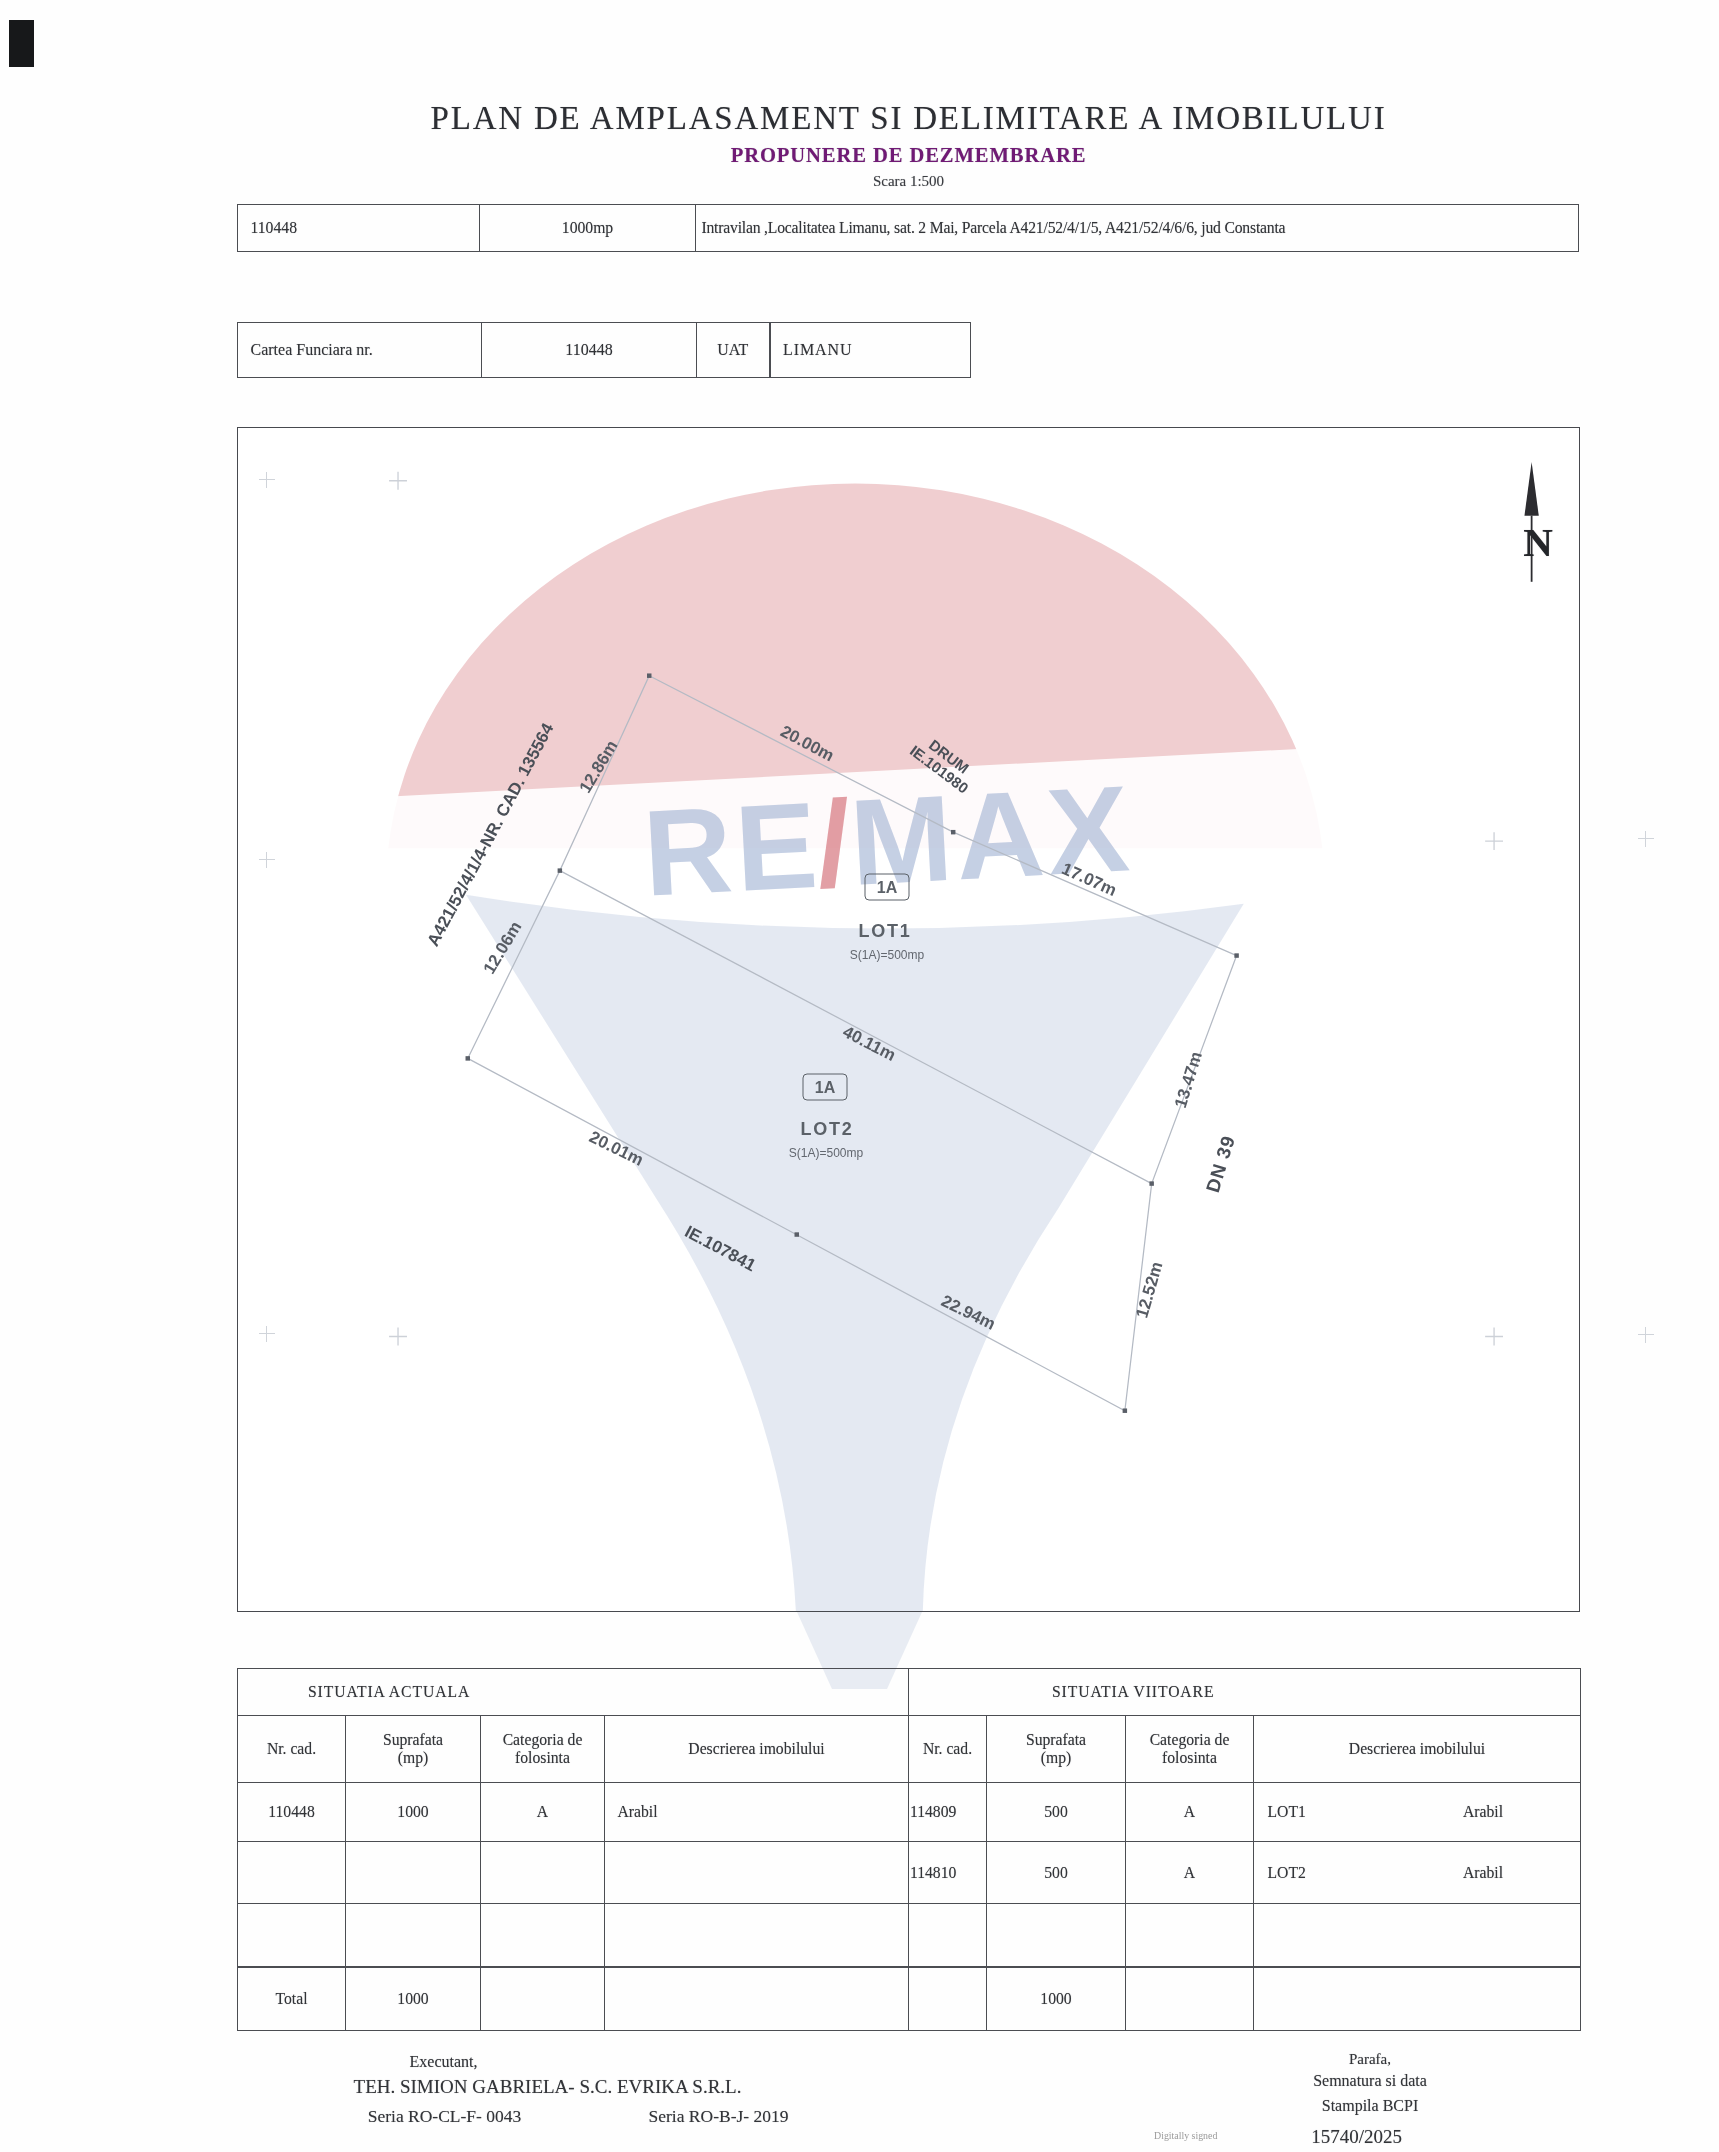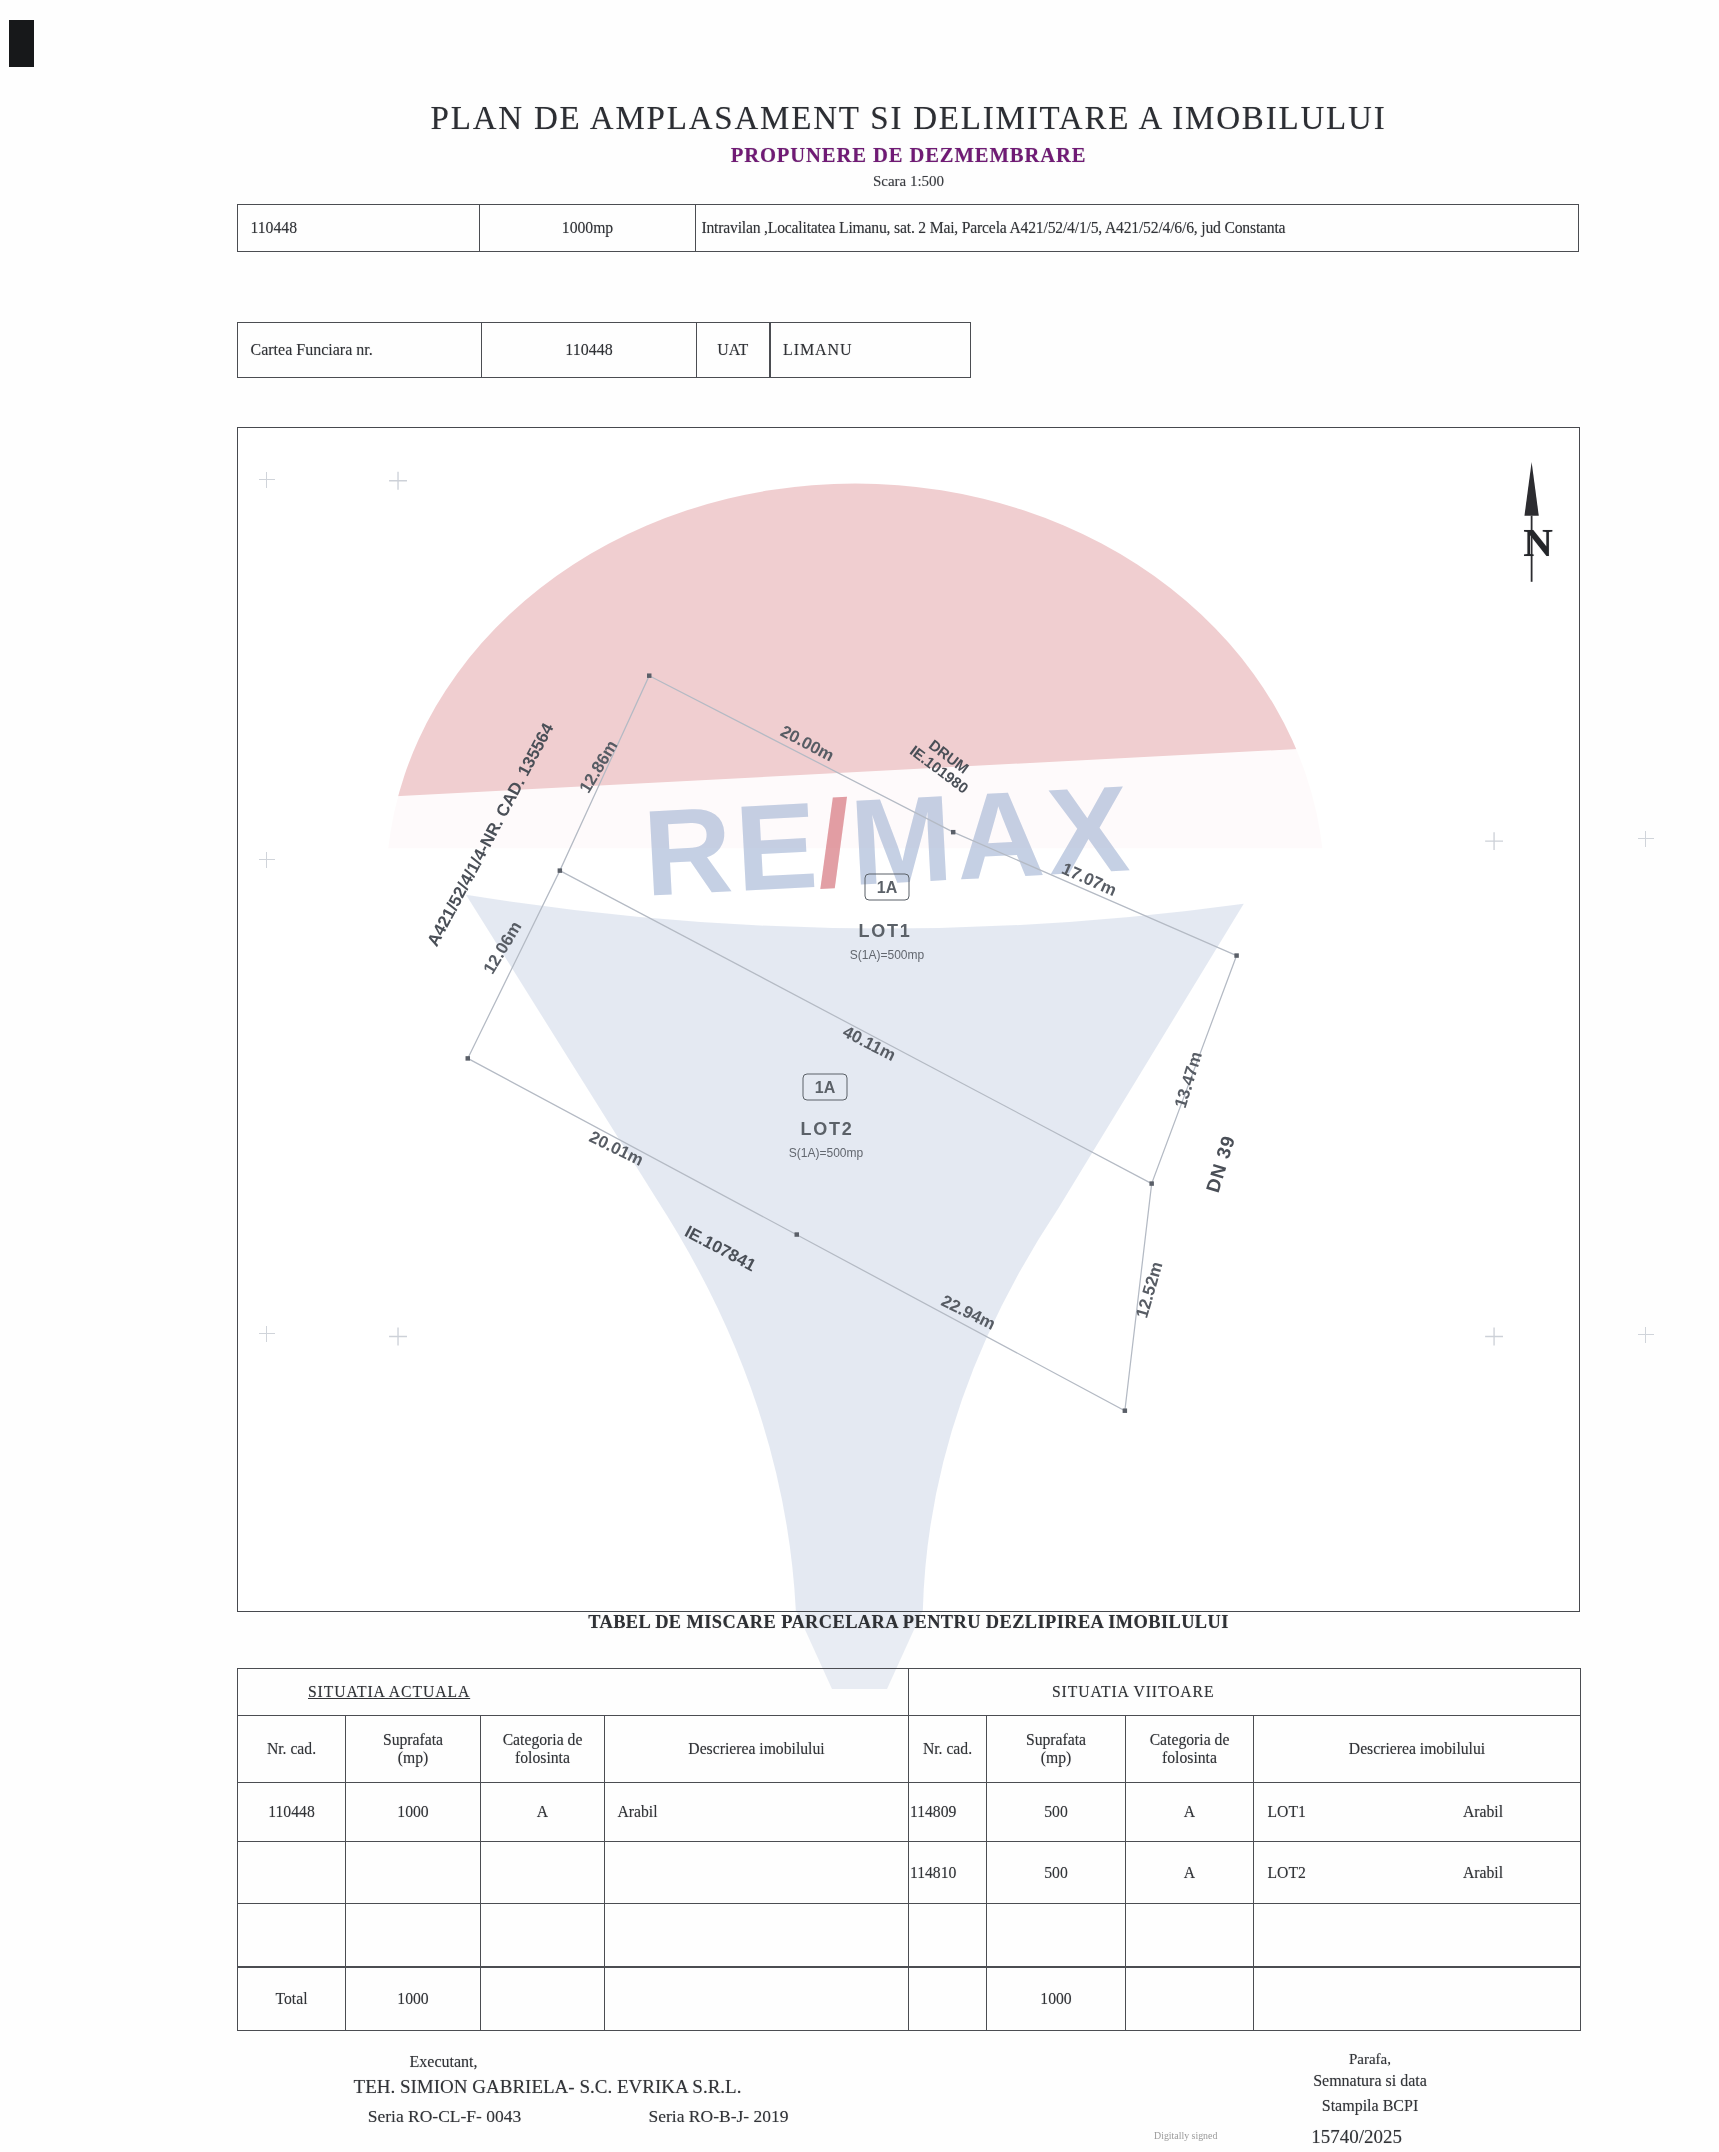--- a/index.html
+++ b/index.html
@@ -58,21 +58,21 @@
            background:rgba(182,195,217,.30);clip-path:polygon(0 0,100% 0,72% 100%,28% 100%);z-index:0;}
   .regmark{position:absolute;width:16px;height:16px;}
   .regmark::before{content:"";position:absolute;left:0;right:0;top:7.2px;height:1.3px;background:#d0d4da;}
   .regmark::after{content:"";position:absolute;top:0;bottom:0;left:7.2px;width:1.3px;background:#d0d4da;}
   
   .mv-title{position:absolute;left:237px;top:1612px;width:1343px;text-align:center;
             font-size:18.4px;font-weight:700;letter-spacing:0.4px;color:#2f3135;}
   #mv-table{position:absolute;left:237px;top:1668px;width:1343px;}
   #mv-table td,#mv-table th{font-size:15.7px;color:#323438;}
   .band{height:44px;font-size:17px;letter-spacing:0.9px;text-align:left;}
-  .band-left{padding-left:70px;text-decoration:underline;}
+  .band-left{padding-left:70px;}
   .band-right{padding-left:143px;}
   .colhdr{height:64px;font-size:14.8px;line-height:1.15;text-align:center;vertical-align:middle;}
   .hdr-narrow span{display:block;width:75px;margin:0 auto;}
   .r1{height:59px;} .r2{height:62px;} .r3{height:63px;}
   .rtot{height:64px;} .rtot td{border-top:2.7px solid #4b4d52;}
   .lotdesc{display:flex;justify-content:space-between;padding:0 76px 0 12.5px;}
   .cadL{text-align:left;padding-left:0.9px;}
   
   .foot{position:absolute;text-align:center;color:#323438;}
   .f-exec{left:309px;top:2053px;width:269px;font-size:16px;}
@@ -197,21 +197,20 @@
   </div>
 
   <div class="wm-tail"></div>
 
   <div class="regmark" style="left:259px;top:472px;"></div>
   <div class="regmark" style="left:259px;top:852px;"></div>
   <div class="regmark" style="left:259px;top:1326px;"></div>
   <div class="regmark" style="left:1638px;top:831px;"></div>
   <div class="regmark" style="left:1638px;top:1327px;"></div>
 
-  <div class="mv-title">TABEL DE MISCARE PARCELARA PENTRU DEZLIPIREA IMOBILULUI</div>
 
   <table id="mv-table">
     <colgroup>
       <col style="width:108px">
         <col style="width:135px">
         <col style="width:124px">
         <col style="width:304px">
       <col style="width:78px">
         <col style="width:139px">
         <col style="width:128px">

